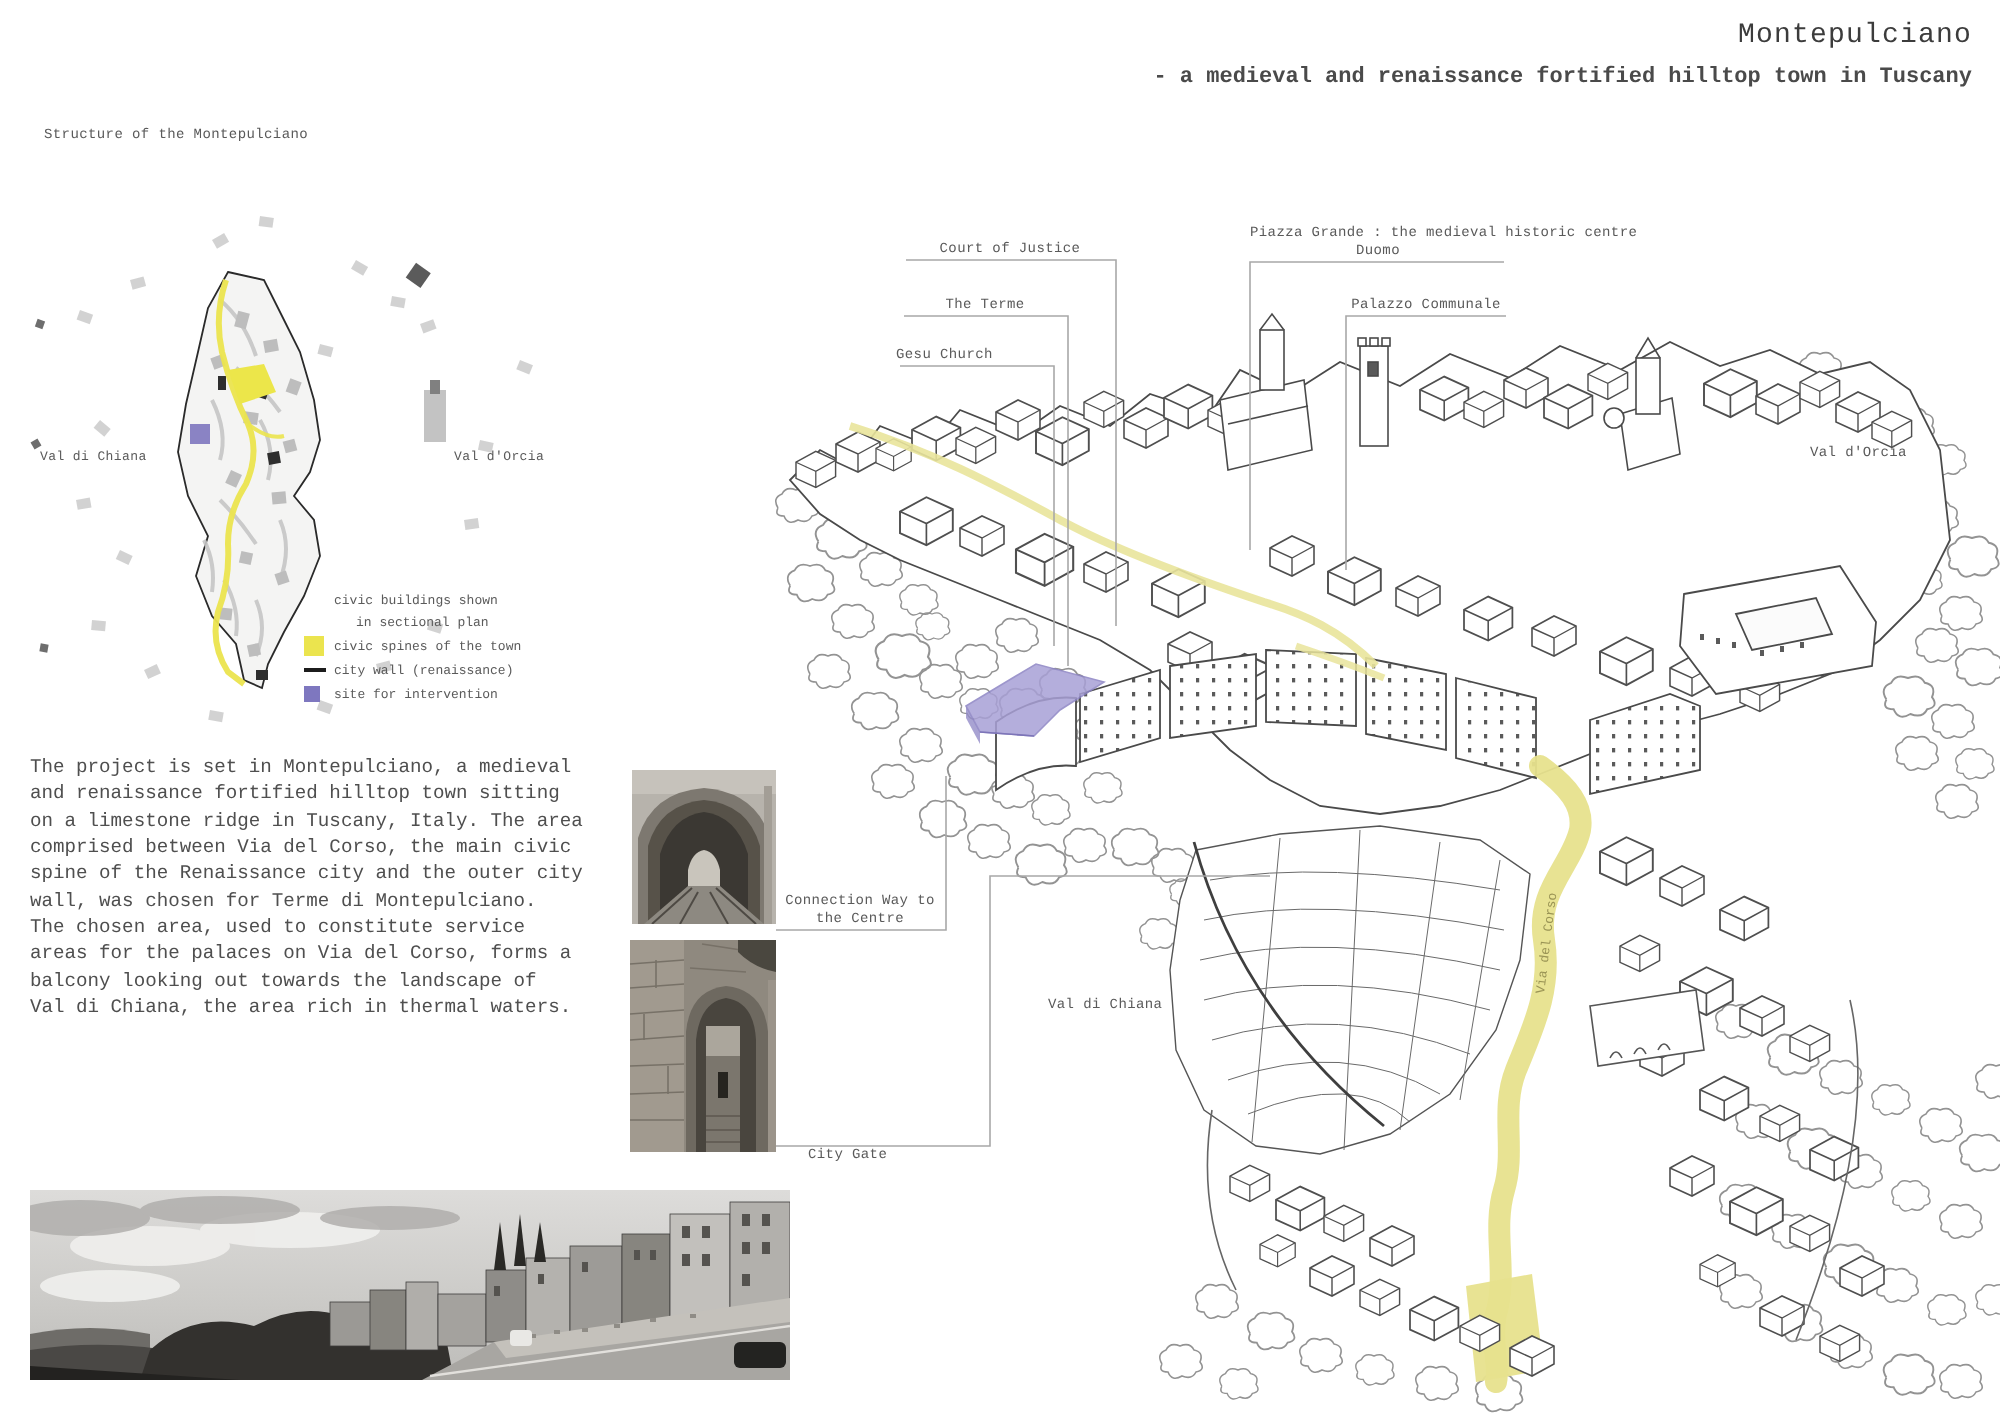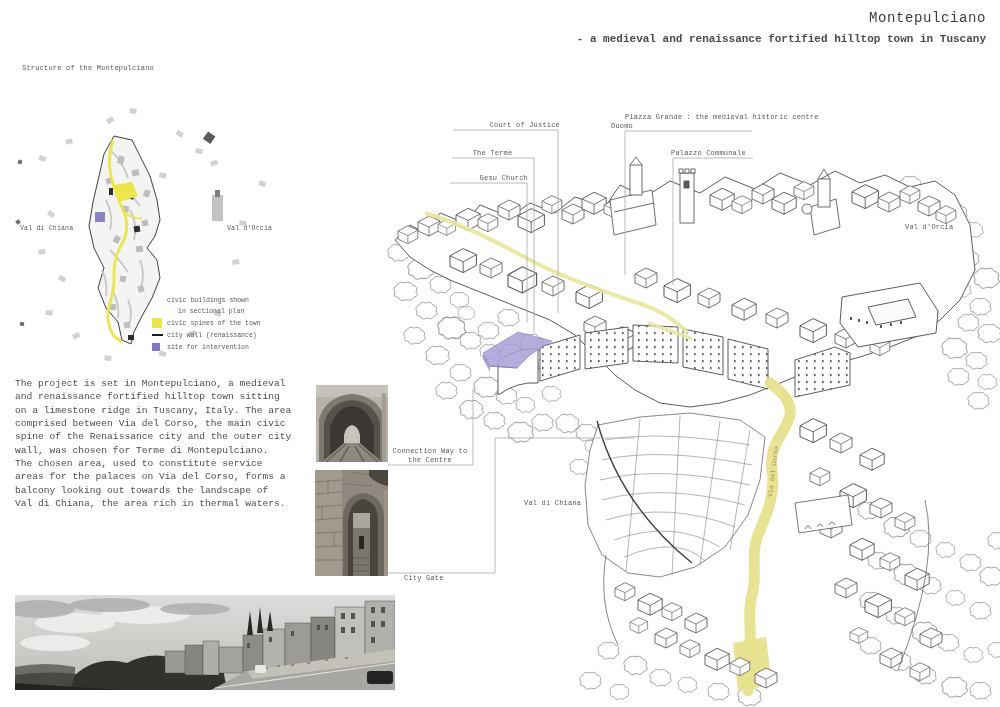--- a/index.html
+++ b/index.html
@@ -21,25 +21,25 @@
   .leg-sw .sq{position:absolute;left:0;top:0;width:10px;height:10px;}
   .leg-sw .sq.small{width:8px;height:8px;top:1px;}
   .leg-sw .line{position:absolute;left:0;top:4px;width:11px;height:1.5px;background:#1c1c1c;}
   .leg-noswatch{margin-left:15px;}
   .leg-indent{margin-left:26px;}
   #description{left:15px;top:377px;width:292px;font-size:9.6px;line-height:13.35px;color:#4f4f4f;white-space:pre-line;z-index:5;}
   svg{display:block;}
   .photo{z-index:4;}
   
   #lbl-piazza{left:625px;top:97px;margin-top:16px;}
-  #lbl-court{left:450px;top:121px;width:110px;text-align:right;}
-  #lbl-duomo{left:611px;top:122px;width:128px;text-align:left;}
+  #lbl-court{left:450px;top:121px;width:110px;text-align:center;}
+  #lbl-duomo{left:625px;top:122px;width:128px;text-align:center;}
   #lbl-site{left:450px;top:149px;width:85px;text-align:center;}
-  #lbl-palazzo{left:671px;top:149px;width:84px;text-align:left;}
-  #lbl-gesu{left:448px;top:174px;width:80px;text-align:right;}
+  #lbl-palazzo{left:671px;top:149px;width:84px;text-align:center;}
+  #lbl-gesu{left:448px;top:174px;width:80px;text-align:left;}
   #lbl-vdo{left:905px;top:223px;}
   #lbl-conn{left:386px;top:447px;width:88px;font-size:7px;line-height:8.5px;}
   #lbl-vdc{left:524px;top:499px;}
   #lbl-citygate{left:404px;top:550px;margin-top:24px;}
 </style>
 </head>
 <body>
 
 <div id="header-title" class="abs">Montepulciano</div>
 <div id="header-subtitle" class="abs">- a medieval and renaissance fortified hilltop town in Tuscany</div>

